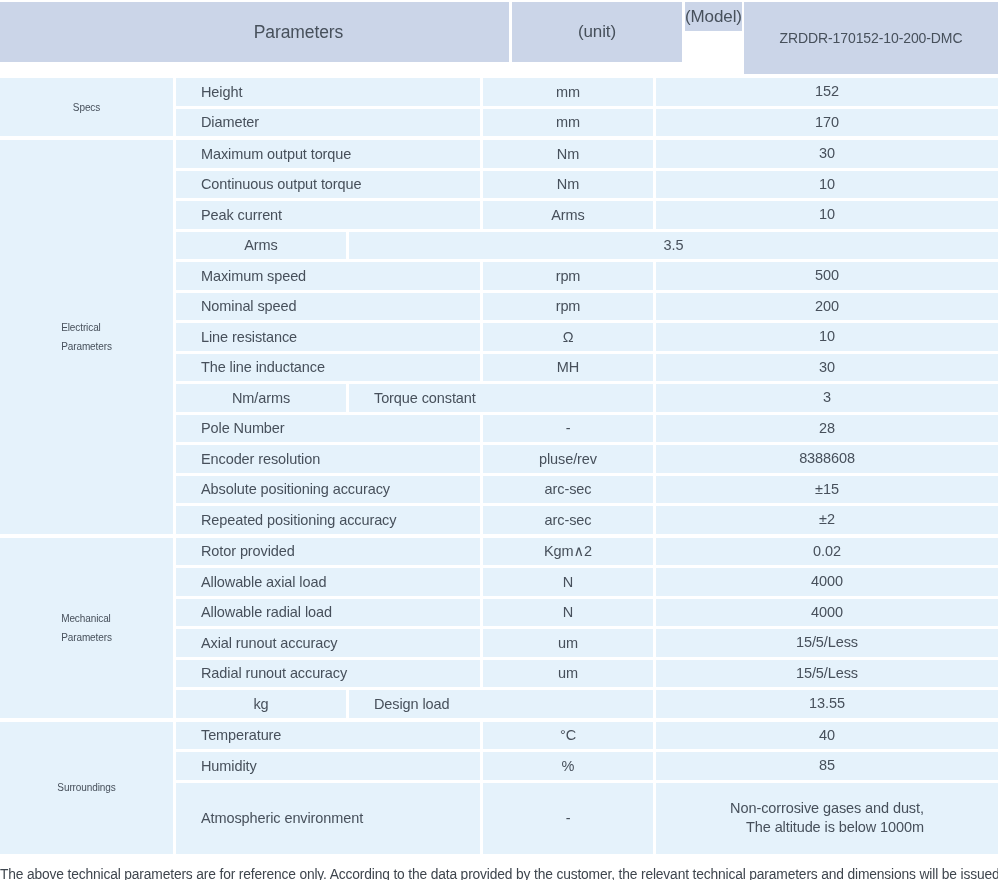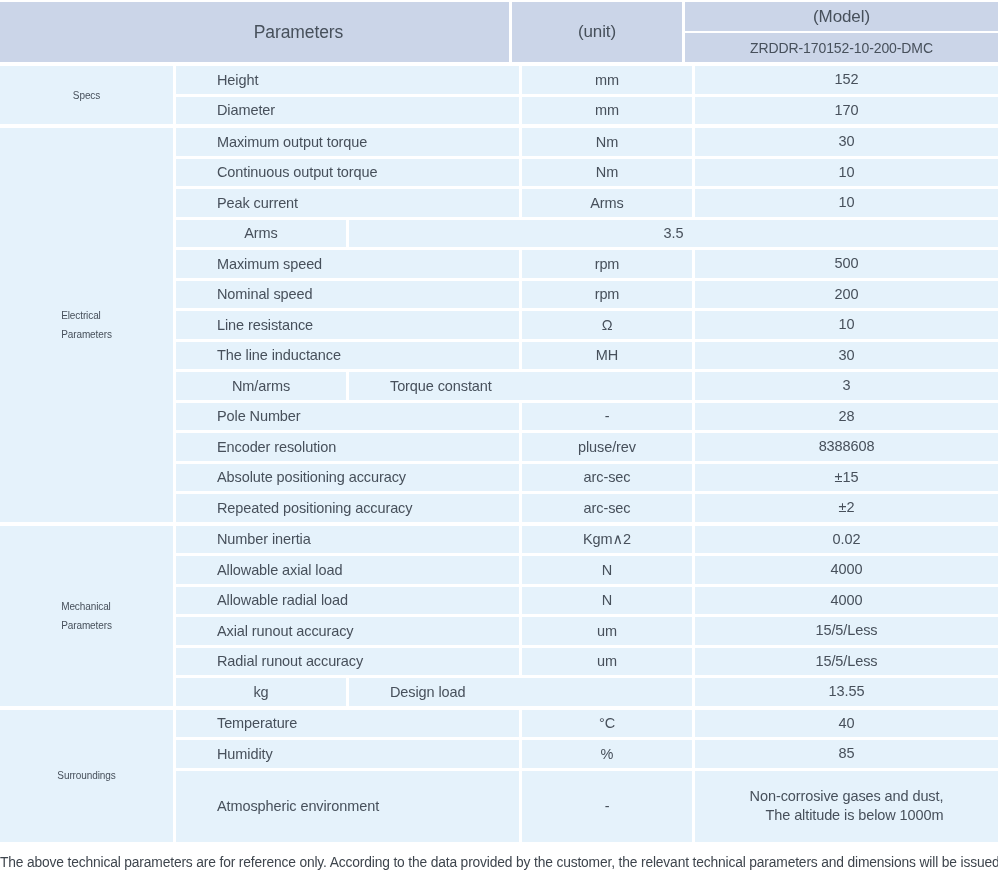--- a/index.html
+++ b/index.html
@@ -27,22 +27,22 @@
     display: flex; align-items: center; justify-content: center;
     letter-spacing: -0.1px;
   }
   .th-parameters {
     width: 509px; height: 60px;
     font-size: 17.5px;
     padding-left: 88px; 
   }
   .th-unit { width: 170px; height: 60px; font-size: 17px; }
   .th-model {
-    flex: 1; height: 60px;
-    display: flex; flex-direction: column; gap: 2px; background: transparent;
+    flex: 1; height: 72px;
+    display: flex; flex-direction: row; gap: 2px; background: transparent;
   }
   .model-top {
     height: 29px; background: var(--header-bg);
     display: flex; align-items: center; justify-content: center;
     font-size: 17px; letter-spacing: -0.1px;
   }
   .model-bottom {
     flex: 1; background: var(--header-bg);
     display: flex; align-items: center; justify-content: center;
     font-size: 14px; letter-spacing: -0.1px;
@@ -58,21 +58,21 @@
     font-size: 10px; line-height: 19px; letter-spacing: -0.1px;
   }
   .rows { flex: 1; display: flex; flex-direction: column; gap: var(--gap); }
   .row { display: flex; gap: var(--gap); height: 27.5px; }
   .row.tall { height: 71px; }
   .cell {
     background: var(--cell-bg);
     display: flex; align-items: center;
     font-size: 14.5px; letter-spacing: -0.1px;
   }
-  .cell.param { width: 343px; padding-left: 41px; }
+  .cell.param { width: 304px; padding-left: 25px; }
   .cell.unit  { width: 170px; justify-content: center; }
   .cell.value {
     flex: 1; justify-content: center;
     text-align: right; white-space: pre-line; line-height: 19px;
   }
 
   
   .footnote {
     margin-top: 13px;
     font-size: 13.8px;
@@ -179,21 +179,21 @@
             <div class="cell unit">arc-sec</div>
             <div class="cell value">±2</div>
           </div>
         </div>
       </div>
       <div class="section">
         <div class="group-cell">Mechanical
 Parameters</div>
         <div class="rows">
           <div class="row">
-            <div class="cell param">Number inertia</div>
+            <div class="cell param">Rotor provided</div>
             <div class="cell unit">Kgm∧2</div>
             <div class="cell value">0.02</div>
           </div>
           <div class="row">
             <div class="cell param">Allowable axial load</div>
             <div class="cell unit">N</div>
             <div class="cell value">4000</div>
           </div>
           <div class="row">
             <div class="cell param">Allowable radial load</div>

